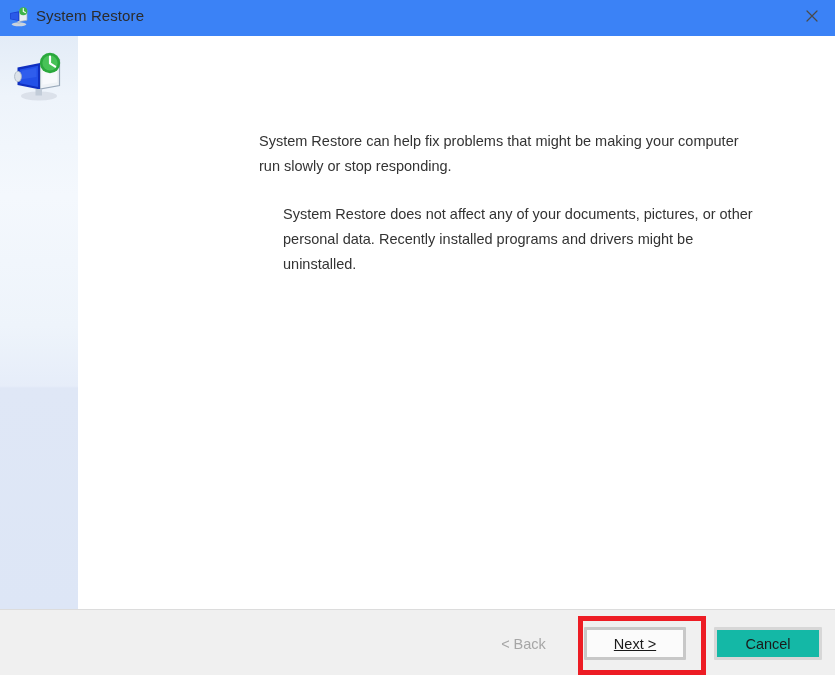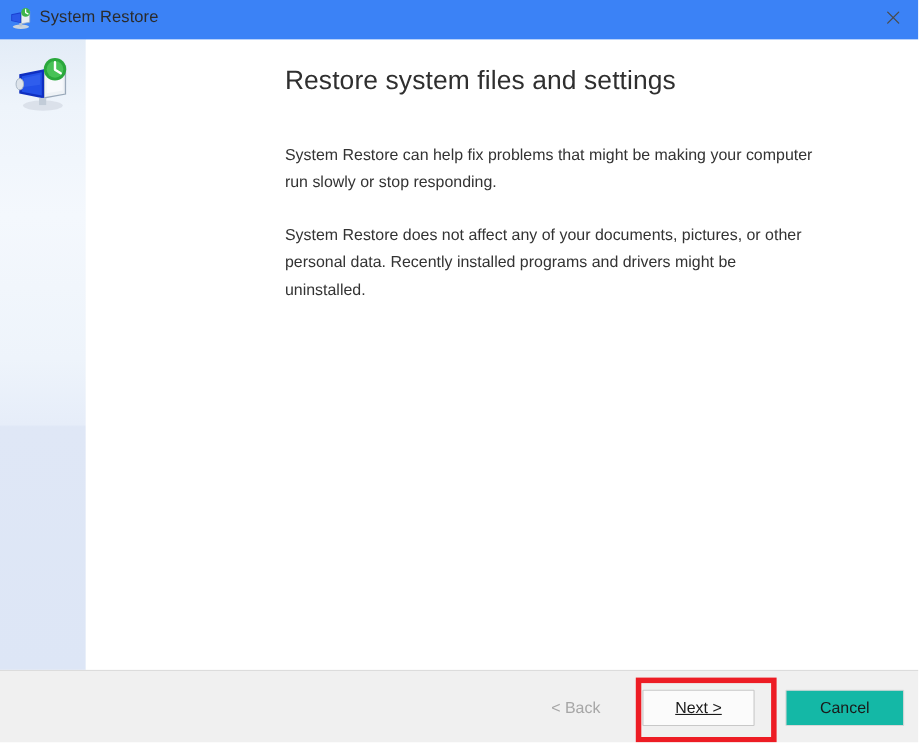--- a/index.html
+++ b/index.html
@@ -93,40 +93,40 @@
   }
   .body-paragraph {
     position: absolute;
     left: 181px;
     width: 480px;
     font-size: 14.5px;
     line-height: 25px;
     color: #333333;
   }
   .para-1 { top: 93px; }
-  .para-2 { top: 166px; }
+  .para-2 { top: 166px; margin-left: 24px; }
 
   
   .footer {
     position: absolute;
     left: 0; top: 609px;
     width: 835px;
     height: 66px;
     background: #f0f0f0;
     border-top: 1px solid #dcdcdc;
   }
   .btn {
     position: absolute;
     top: 17px;
     height: 33px;
     font-family: "Liberation Sans", sans-serif;
     font-size: 14.5px;
     color: #1a1a1a;
     background: #fbfbfb;
-    border: 1px solid #4c1d95;
+    border: 3px solid #4c1d95;
     border-radius: 1px;
     display: flex;
     align-items: center;
     justify-content: center;
     box-sizing: border-box;
     cursor: default;
     padding: 0;
   }
   .btn-back {
     left: 473px;
@@ -199,21 +199,20 @@
         <circle cx="38" cy="13" r="10.2" fill="#2aa83c"></circle>
         <circle cx="38" cy="13" r="7.6" fill="#48c257"></circle>
         <path d="M38 6.6 L38 13.4 L43.2 16.6" stroke="#ffffff" stroke-width="2.2" fill="none" stroke-linecap="round" stroke-linejoin="round"></path>
         <rect x="23.5" y="39.0" width="6.5" height="6.5" fill="#c2ccd8"></rect>
         <ellipse cx="6.0" cy="26.5" rx="3.4" ry="5.2" fill="#dde3ea" stroke="#a9b6c4" stroke-width="0.9"></ellipse>
       </svg>
     </span>
   </div>
 
   <div class="content">
-    <div class="page-heading">Restore system files and settings</div>
     <div class="body-paragraph para-1">System Restore can help fix problems that might be making your computer run slowly or stop responding.</div>
     <div class="body-paragraph para-2">System Restore does not affect any of your documents, pictures, or other personal data. Recently installed programs and drivers might be uninstalled.</div>
   </div>
 
   <div class="footer">
     <button class="btn btn-back">&lt; Back</button>
     <button class="btn btn-next">Next &gt;</button>
     <button class="btn btn-cancel">Cancel</button>
   </div>
 

